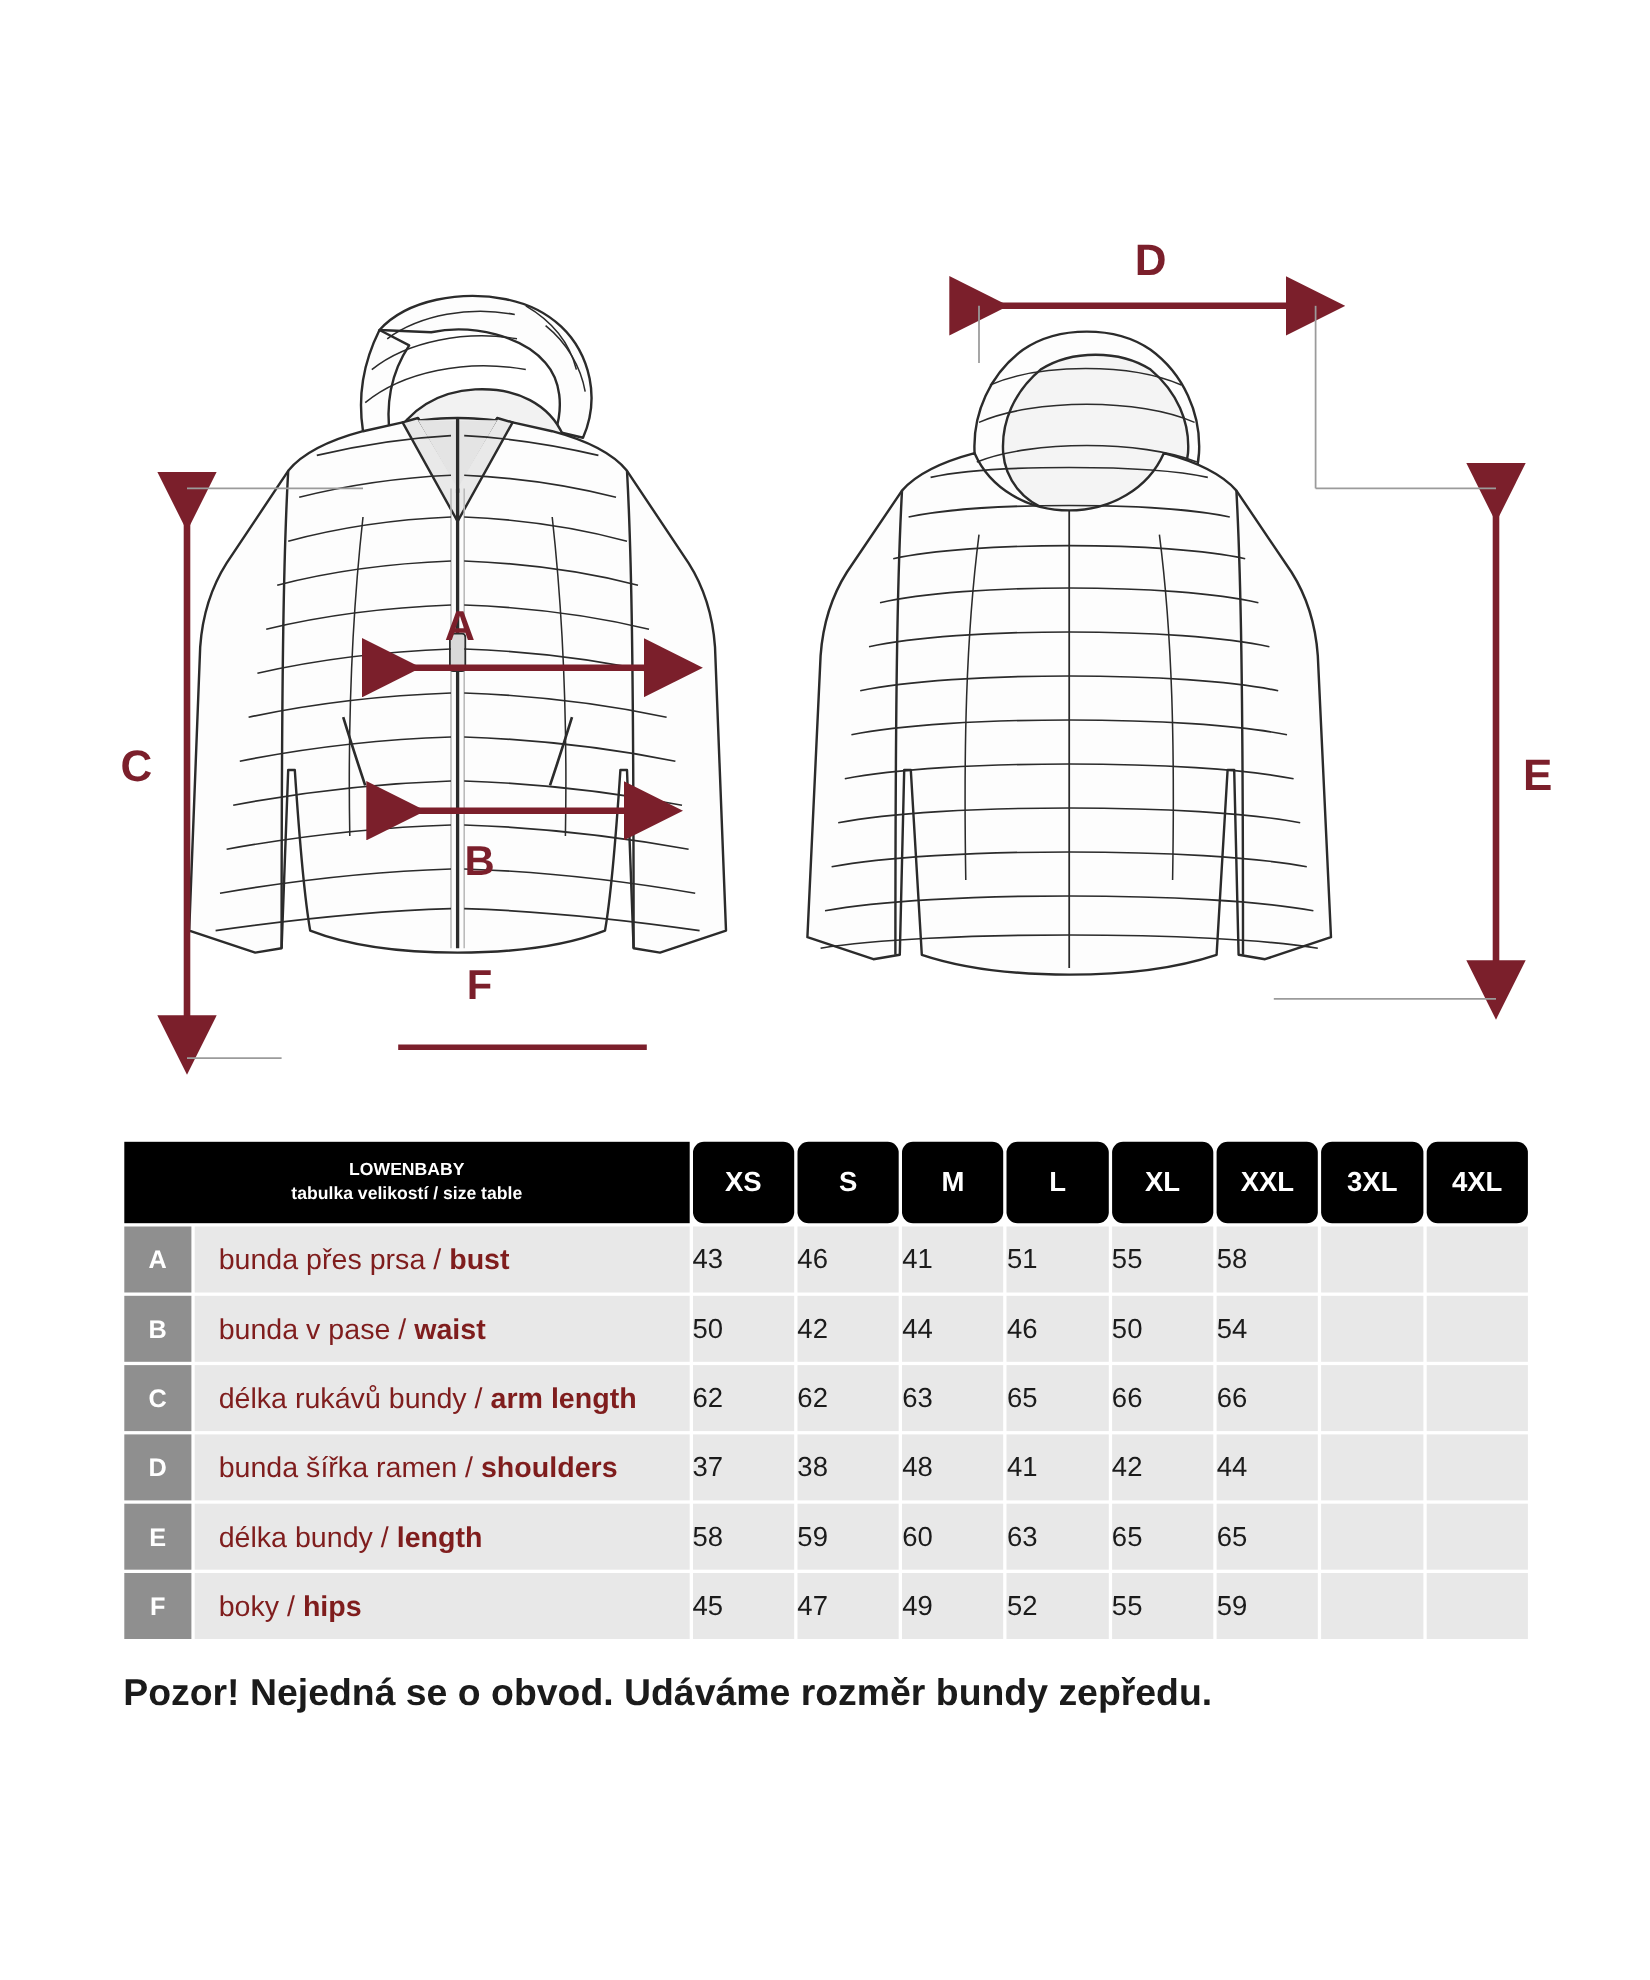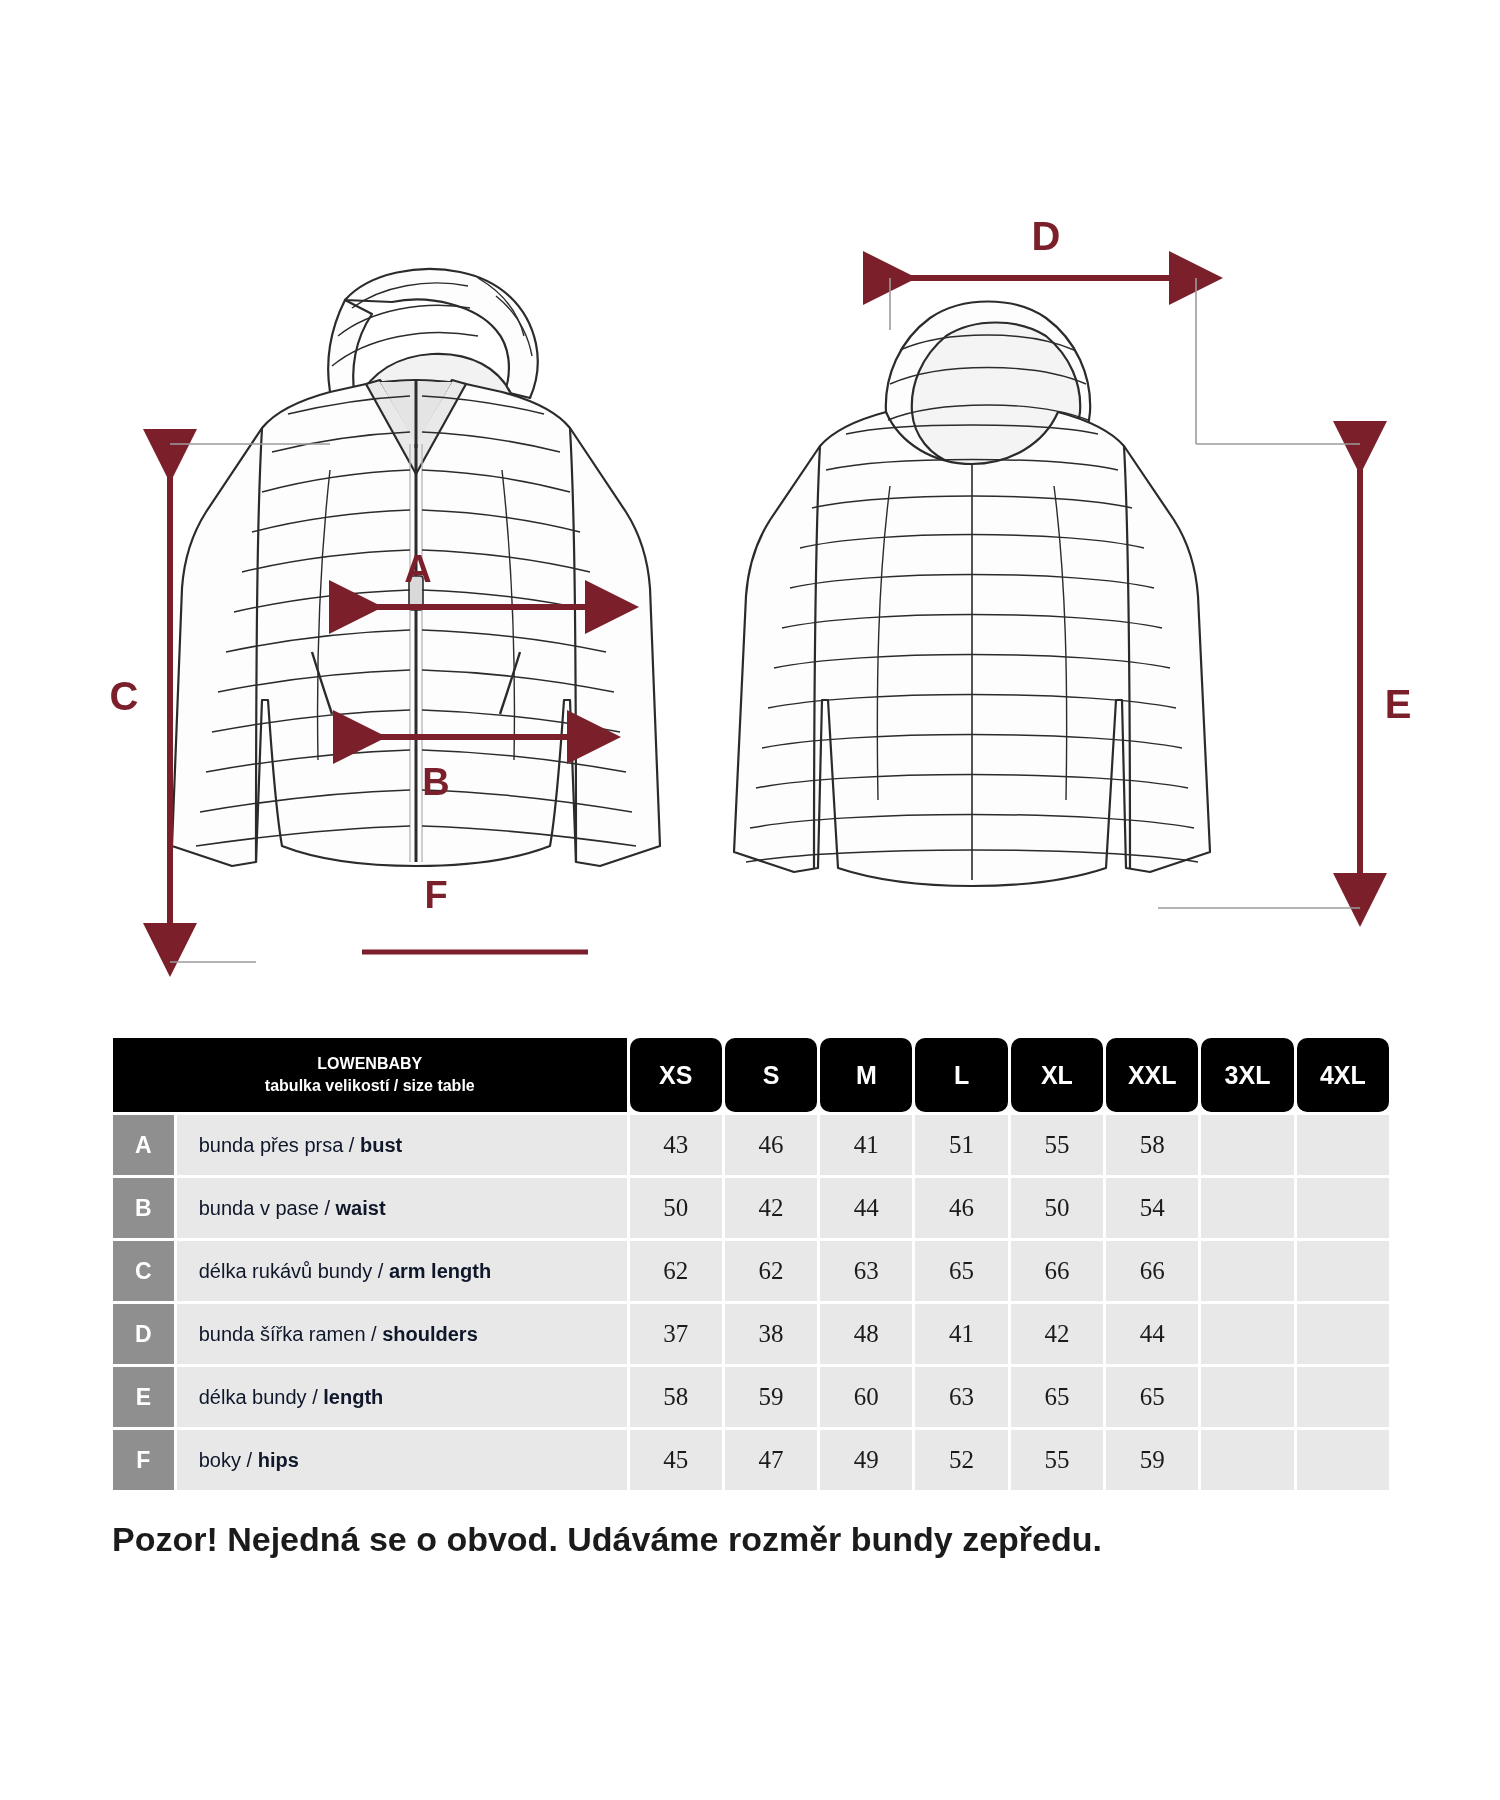--- a/index.html
+++ b/index.html
@@ -68,35 +68,34 @@
     color: #ffffff;
     text-align: center;
     font-size: 23px;
     font-weight: bold;
     width: 52px;
     height: 60px;
     vertical-align: middle;
   }
   .row-label {
     background: #e8e8e8;
-    color: #0f172a;
-    font-size: 20px;
+    color: #7f1d1d;
+    font-size: 26px;
     padding-left: 22px !important;
     height: 60px;
     vertical-align: middle;
   }
   .row-label b { font-weight: bold; }
   .cell-val {
     background: #e8e8e8;
-    text-align: center;
+    text-align: left;
     font-size: 25px;
     height: 60px;
     vertical-align: middle;
     color: #1b1b1b;
-    font-family: Liberation Serif, serif;
   }
   .cell-empty {
     background: #e8e8e8;
     height: 60px;
   }
   .col-letter { width: 52px; }
   .col-label  { width: 385px; }
   .col-size   { width: 79px; }
 
   .note {

